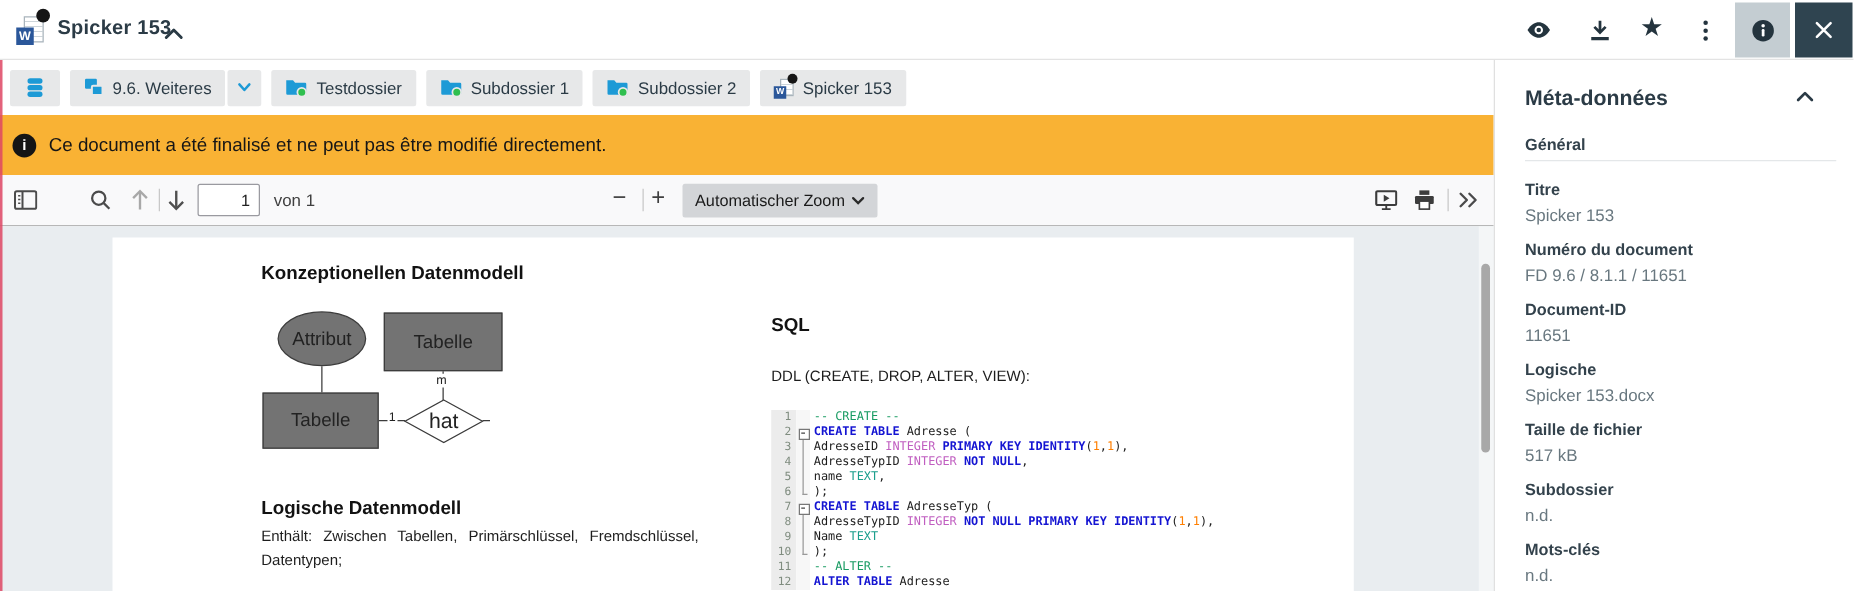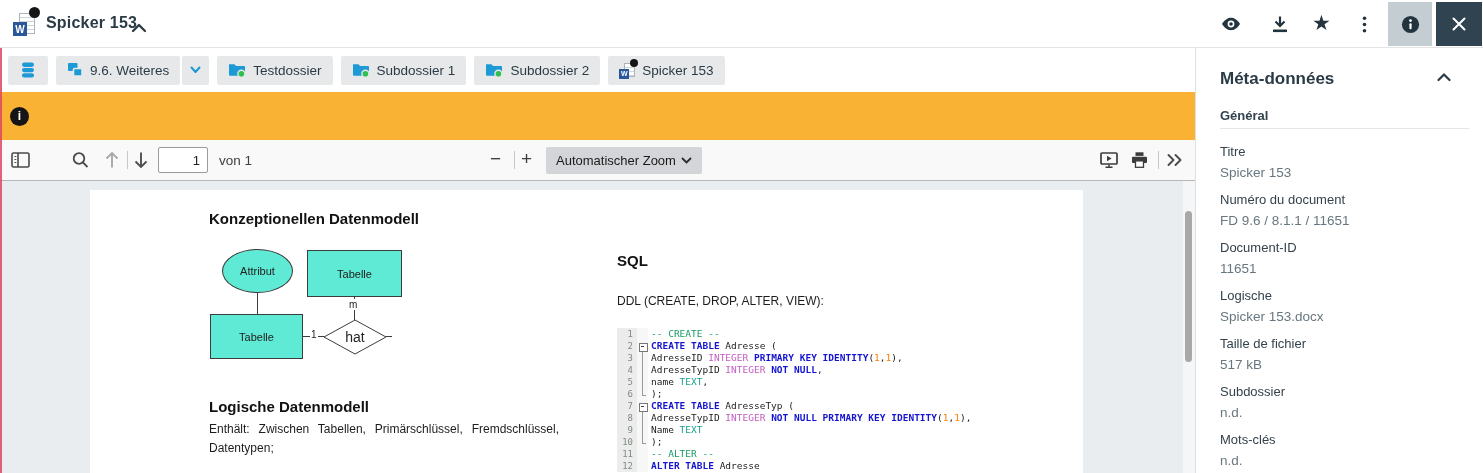--- a/index.html
+++ b/index.html
@@ -71,28 +71,28 @@
   
   .viewer{position:absolute;left:0;top:181px;width:1195px;height:292px;background:#e9edf0}
   .left-accent{position:absolute;left:0;top:48px;width:2px;height:425px;
      background:rgba(222,70,100,.85);z-index:9}
   .pdf-page{position:absolute;left:90px;top:9px;width:993px;height:283px;background:#fff;
      overflow:hidden}
   .doc-h{position:absolute;font-size:15px;font-weight:700;color:#121212}
   .doc-p{position:absolute;font-size:12px;color:#1d1d1d;line-height:19px;
      text-align:justify;width:350px}
   
-  .dg{position:absolute;border:1px solid #3c3c3c;background:#5eead4;display:flex;
-     align-items:center;justify-content:center;font-size:11px;color:#222}
+  .dg{position:absolute;border:1px solid #3c3c3c;background:#737373;display:flex;
+     align-items:center;justify-content:center;font-size:15px;color:#222}
   .dg-ellipse{border-radius:50%}
   .dg-line{position:absolute;background:#3c3c3c}
   .dg-lab{position:absolute;font-size:10px;color:#222;background:#fff;padding:0 1px}
   .dg-diamond{position:absolute;line-height:0}
   .dg-diamond .dlab{position:absolute;left:0;top:0;width:100%;height:100%;display:flex;
-     align-items:center;justify-content:center;font-size:14px;color:#222}
+     align-items:center;justify-content:center;font-size:17px;color:#222}
   
   .code{position:absolute;left:527px;top:138px;width:376px;
      font-family:"DejaVu Sans Mono",monospace;font-size:9.5px;line-height:12px}
   .code-line{display:flex;height:12px;align-items:center}
   .ln{flex:none;width:20px;background:#ececec;color:#7f8c7f;font-size:9px;
      text-align:right;padding-right:4px;height:12px;line-height:12px}
   .fold{flex:none;width:11px;height:12px;position:relative;background:#f7f7f7}
   .fold.start::before{content:"";position:absolute;left:1.5px;top:2.5px;width:7px;height:7px;
      border:1px solid #777;background:#fff}
   .fold.start::after{content:"";position:absolute;left:3.5px;top:6px;width:3px;
@@ -115,21 +115,21 @@
 
   
   .sidebar{position:absolute;left:1195px;top:48px;width:288px;height:425px;background:#fff;
      border-left:1px solid #e0e0e0}
   .sb-title{position:absolute;left:24px;top:21px;font-size:17px;font-weight:700;color:#2b3b46}
   .sb-collapse{position:absolute;left:241px;top:25px;cursor:pointer;line-height:0}
   .sb-section{position:absolute;left:24px;top:60px;font-size:13px;font-weight:700;color:#33424c}
   .sb-divider{position:absolute;left:24px;top:80px;width:249px;border-top:1px solid #e4e7e9}
   .sb-fields{position:absolute;left:24px;top:96px;right:14px}
   .meta-field{margin-bottom:11px}
-  .meta-label{font-size:13px;font-weight:400;color:#33424c;line-height:16px}
+  .meta-label{font-size:13px;font-weight:700;color:#33424c;line-height:16px}
   .meta-value{font-size:13.5px;color:#68777f;line-height:16px;margin-top:5px}
 </style>
 </head>
 <body>
 
 <div class="app">
 
   <header class="topbar">
     <span class="doc-icon-wrap word-ic word-ic-lg">
       <span class="wpage"></span>
@@ -241,20 +241,21 @@
             <span class="wbox">W</span>
             <span class="wdot"></span>
           </span>
         </span>
         <span class="chip-label">Spicker 153</span>
       </button>
     </nav>
 
   <div class="banner">
     <span class="banner-ic">i</span>
+    <span class="banner-text">Ce document a été finalisé et ne peut pas être modifié directement.</span>
   </div>
 
   <div class="pdftb">
     <span class="it" style="left:11px">
       <svg width="19" height="16" viewBox="0 0 19 16" fill="none" stroke="#4b4b4b" stroke-width="1.6">
           <rect x="1" y="1" width="17" height="14" rx="1.5"></rect>
           <path d="M7 1v14"></path>
           <path d="M3.5 4.5h1.8M3.5 7.5h1.8M3.5 10.5h1.8" stroke-width="1.2"></path>
         </svg>
     </span>

